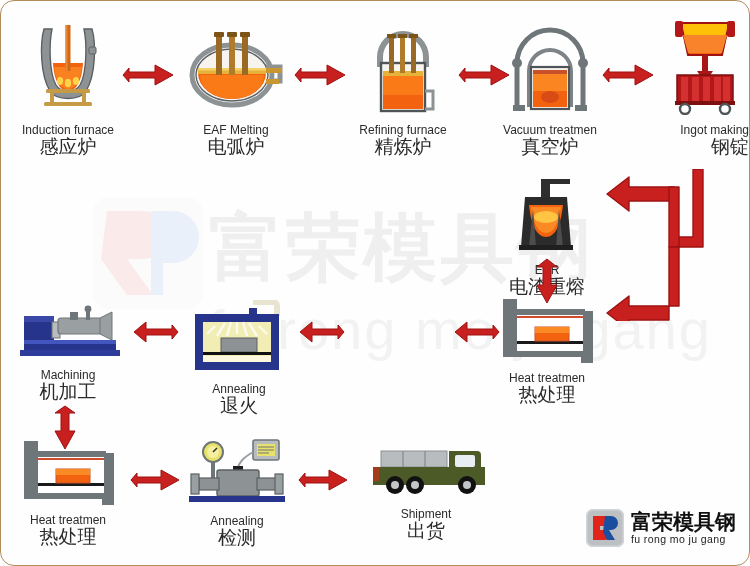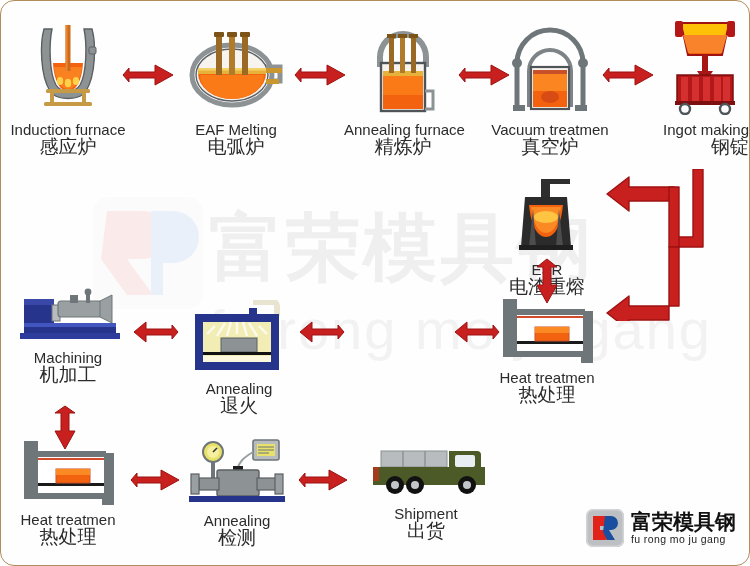--- a/index.html
+++ b/index.html
@@ -31,21 +31,21 @@
     left: 208px; top: 296px;
     font-size: 56px; letter-spacing: 2px;
     color: #f2f2f2;
     font-family: "Liberation Sans", sans-serif;
   }
 
   
   .node { position: absolute; text-align: center; }
   .node .art { position: relative; margin: 0 auto; }
   .cap-en {
-    font-size: 15px; color: #2b2b2b; line-height: 16px;
+    font-size: 12px; color: #2b2b2b; line-height: 16px;
     white-space: nowrap; margin-top: 3px;
   }
   .cap-cn {
     font-size: 19px; color: #2b2b2b; line-height: 17px;
     white-space: nowrap;
     font-family: "DejaVu Sans", sans-serif;
   }
 
   
   .arrow { position: absolute; }
@@ -150,21 +150,21 @@
         <rect x="20" y="48" width="40" height="5" fill="#e6b23a"></rect>
         <rect x="26" y="14" width="5" height="36" fill="#9a6a24"></rect>
         <rect x="37" y="14" width="5" height="36" fill="#b07c2c"></rect>
         <rect x="48" y="14" width="5" height="36" fill="#9a6a24"></rect>
         <rect x="24" y="11" width="9" height="4" fill="#7d5418"></rect>
         <rect x="35" y="11" width="9" height="4" fill="#7d5418"></rect>
         <rect x="46" y="11" width="9" height="4" fill="#7d5418"></rect>
         <path d="M62 68 l8 0 l0 18 l-8 0" fill="none" stroke="#8d9295" stroke-width="3"></path>
       </svg>
     </div>
-    <div class="cap-en">Annealing furnace</div>
+    <div class="cap-en">Refining furnace</div>
     <div class="cap-cn">精炼炉</div>
   </div>
 
   <div class="arrow" style="left:456px; top:60px;">
     <svg width="56" height="28" viewBox="0 0 56 28">
       <path d="M2 14 L8 7 L8 11 L34 11 L34 4 L52 14 L34 24 L34 17 L8 17 L8 21 Z" fill="#c81f1f" stroke="#9e1212" stroke-width="1"></path>
     </svg>
   </div>
 
   <div class="node" style="left:490px; top:22px; width:118px;">
@@ -316,21 +316,21 @@
     <div class="cap-en">Annealing</div>
     <div class="cap-cn">退火</div>
   </div>
 
   <div class="arrow" style="left:131px; top:317px;">
     <svg width="48" height="28" viewBox="0 0 48 28">
       <path d="M46 14 L40 7 L40 11 L14 11 L14 4 L2 14 L14 24 L14 17 L40 17 L40 21 Z" fill="#c81f1f" stroke="#9e1212" stroke-width="1"></path>
     </svg>
   </div>
 
-  <div class="node" style="left:10px; top:278px; width:114px;">
+  <div class="node" style="left:10px; top:295px; width:114px;">
     <div class="art">
       <svg width="104" height="64" viewBox="0 0 104 64">
         <rect x="8" y="24" width="30" height="24" fill="#27348b"></rect>
         <rect x="8" y="20" width="30" height="6" fill="#3a49a8"></rect>
         <rect x="36" y="26" width="8" height="16" fill="#b9bcbe" stroke="#6e7679" stroke-width="1"></rect>
         <rect x="42" y="22" width="44" height="16" rx="3" fill="#9aa0a2" stroke="#6e7679" stroke-width="1.2"></rect>
         <rect x="54" y="16" width="8" height="8" fill="#6e7679"></rect>
         <rect x="70" y="14" width="4" height="10" fill="#6e7679"></rect>
         <circle cx="72" cy="13" r="3.4" fill="#6e7679"></circle>
         <path d="M84 22 L96 16 L96 44 L84 38 Z" fill="#9aa0a2" stroke="#6e7679" stroke-width="1"></path>

